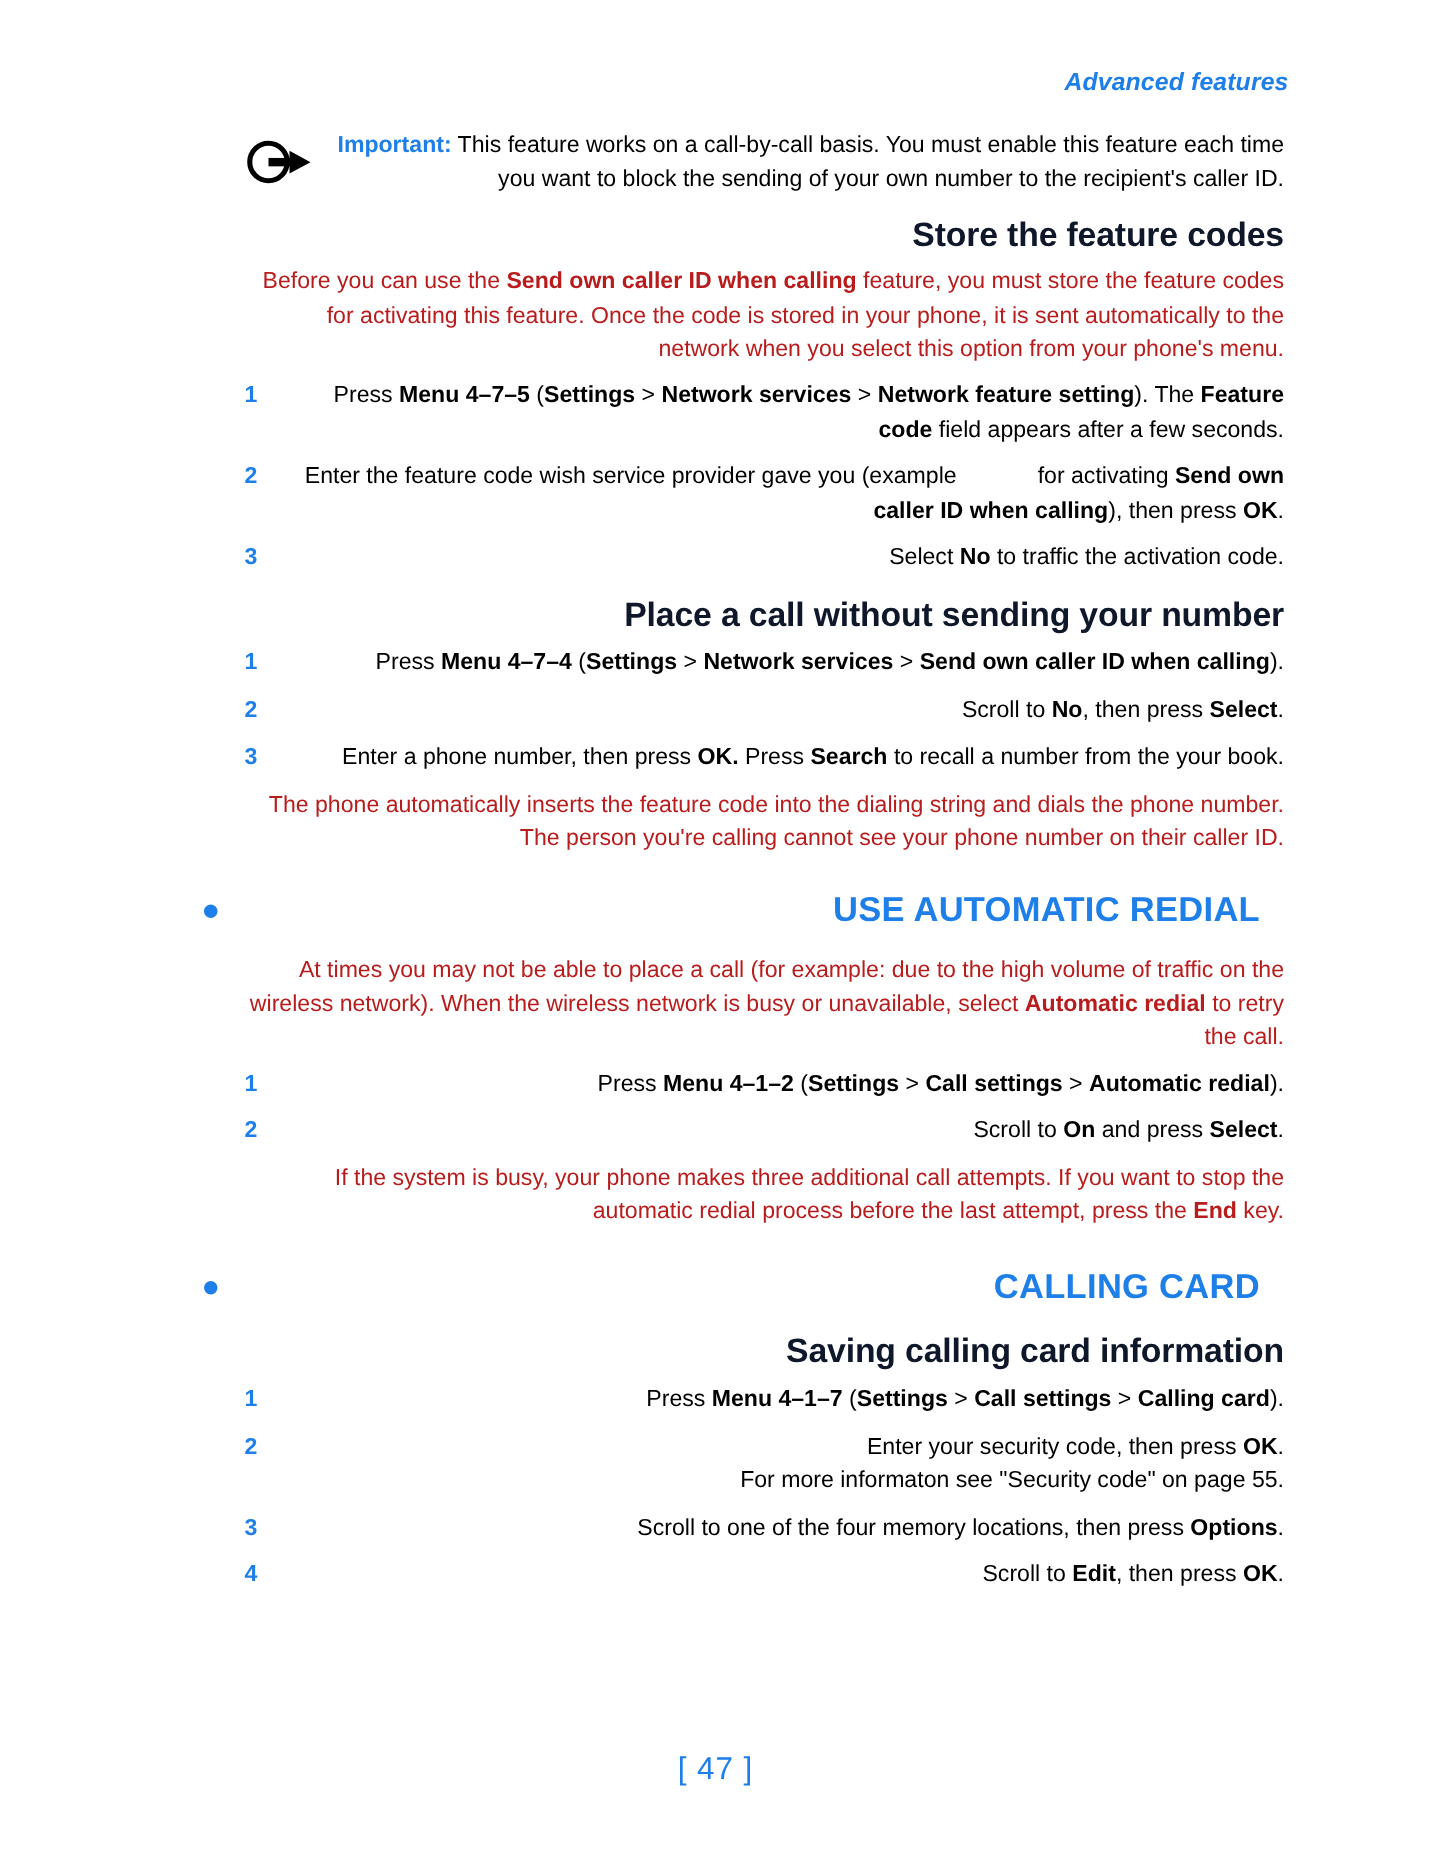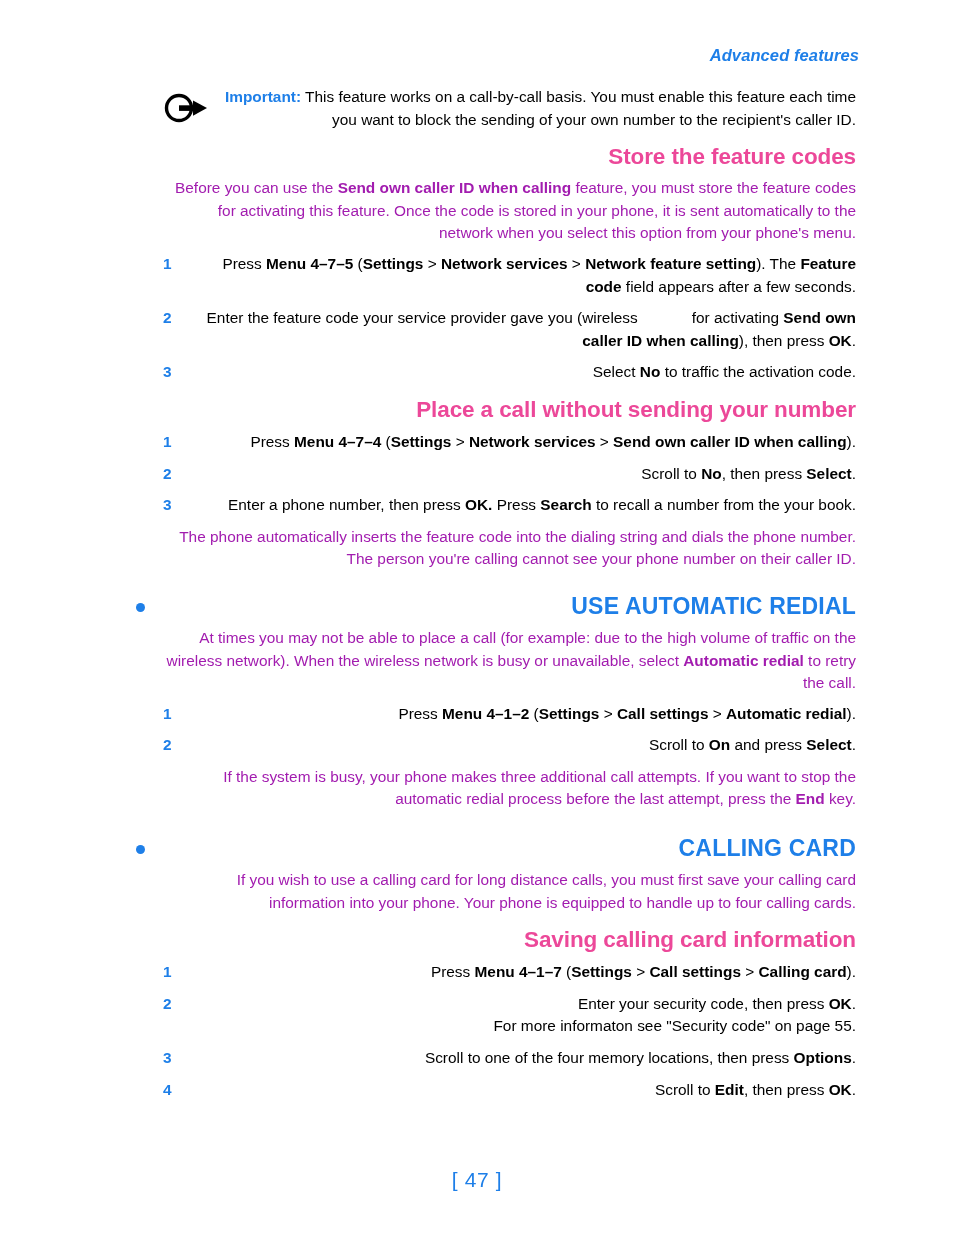--- a/index.html
+++ b/index.html
@@ -66,21 +66,21 @@
   .note-label {
     color: #1E7FE8;
     font-weight: bold;
   }
 
   
   h2.major {
     font-size: 23px;
     font-weight: bold;
     color: #1E7FE8;
-    margin: 0;
+    margin: 16px;
     padding: 0;
     letter-spacing: 0.2px;
     line-height: 28px;
     position: relative;
   }
   .major-wrap {
     position: relative;
     margin-left: -29px;
     padding-left: 29px;
     margin-top: 21px;
@@ -91,34 +91,34 @@
     left: 4px;
     top: 11px;
     width: 9px;
     height: 9px;
     border-radius: 50%;
     background: #1E7FE8;
   }
   h3.sub {
     font-size: 22.5px;
     font-weight: bold;
-    color: #ec4899;
+    color: #0f172a;
     margin: 12px 0 3px 0;
     padding: 0;
     line-height: 27px;
     letter-spacing: -0.1px;
   }
 
   
   p.body {
     font-size: 15.4px;
     line-height: 22.6px;
     margin: 9px 0 0 0;
     padding: 0;
-    color: #a21caf;
+    color: #b91c1c;
   }
   p.body.tight { margin-top: 7px; }
 
   
   ol.steps {
     list-style: none;
     margin: 8px 0 0 0;
     padding: 0;
   }
   ol.steps li {
@@ -175,21 +175,21 @@
 
     <h3 class="sub">Store the feature codes</h3>
 
     <p class="body tight"><span>Before you can use the </span><b>Send own caller ID when calling</b><span> feature, you must store the feature codes for activating this feature. Once the code is stored in your phone, it is sent automatically to the network when you select this option from your phone's menu.</span></p>
 
     <ol class="steps">
       <li>
         <span class="num">1</span><span>Press </span><b>Menu 4–7–5</b><span> (</span><b>Settings</b><span class="arrowsep"> &gt; </span><b>Network services</b><span class="arrowsep"> &gt; </span><b>Network feature setting</b><span>). The </span><b>Feature code</b><span> field appears after a few seconds.</span>
       </li>
       <li>
-        <span class="num">2</span><span>Enter the feature code your service provider gave you (wireless</span><span class="gap"></span><span>for activating </span><b>Send own caller ID when calling</b><span>), then press </span><b>OK</b><span>.</span>
+        <span class="num">2</span><span>Enter the feature code wish service provider gave you (example</span><span class="gap"></span><span>for activating </span><b>Send own caller ID when calling</b><span>), then press </span><b>OK</b><span>.</span>
       </li>
       <li>
         <span class="num">3</span><span>Select </span><b>No</b><span> to traffic the activation code.</span>
       </li>
     </ol>
 
     <h3 class="sub">Place a call without sending your number</h3>
 
     <ol class="steps">
       <li>
@@ -222,21 +222,20 @@
     </ol>
 
     <p class="body"><span>If the system is busy, your phone makes three additional call attempts. If you want to stop the automatic redial process before the last attempt, press the </span><b>End</b><span> key.</span></p>
 
 
     <div class="major-wrap" style="margin-top:23px;">
       <span class="major-bullet"></span>
       <h2 class="major">CALLING CARD</h2>
     </div>
 
-    <p class="body tight">If you wish to use a calling card for long distance calls, you must first save your calling card information into your phone. Your phone is equipped to handle up to four calling cards.</p>
 
     <h3 class="sub" style="">Saving calling card information</h3>
 
     <ol class="steps">
       <li>
         <span class="num">1</span><span>Press </span><b>Menu 4–1–7</b><span> (</span><b>Settings</b><span class="arrowsep"> &gt; </span><b>Call settings</b><span class="arrowsep"> &gt; </span><b>Calling card</b><span>).</span>
       </li>
       <li>
         <span class="num">2</span><span>Enter your security code, then press </span><b>OK</b><span>.</span><br><span>For more informaton see "Security code" on page 55.</span>
       </li>

